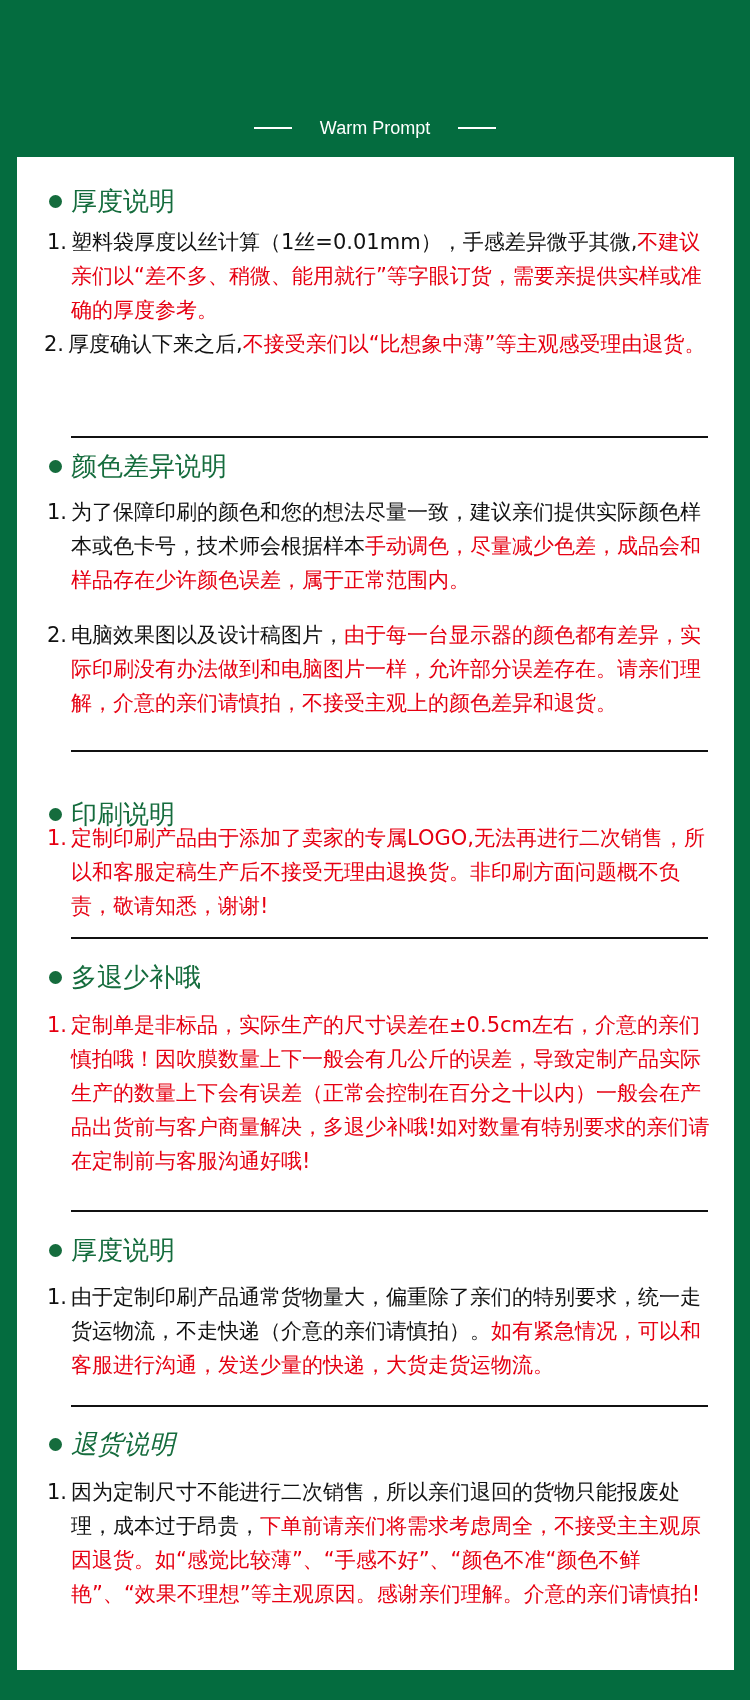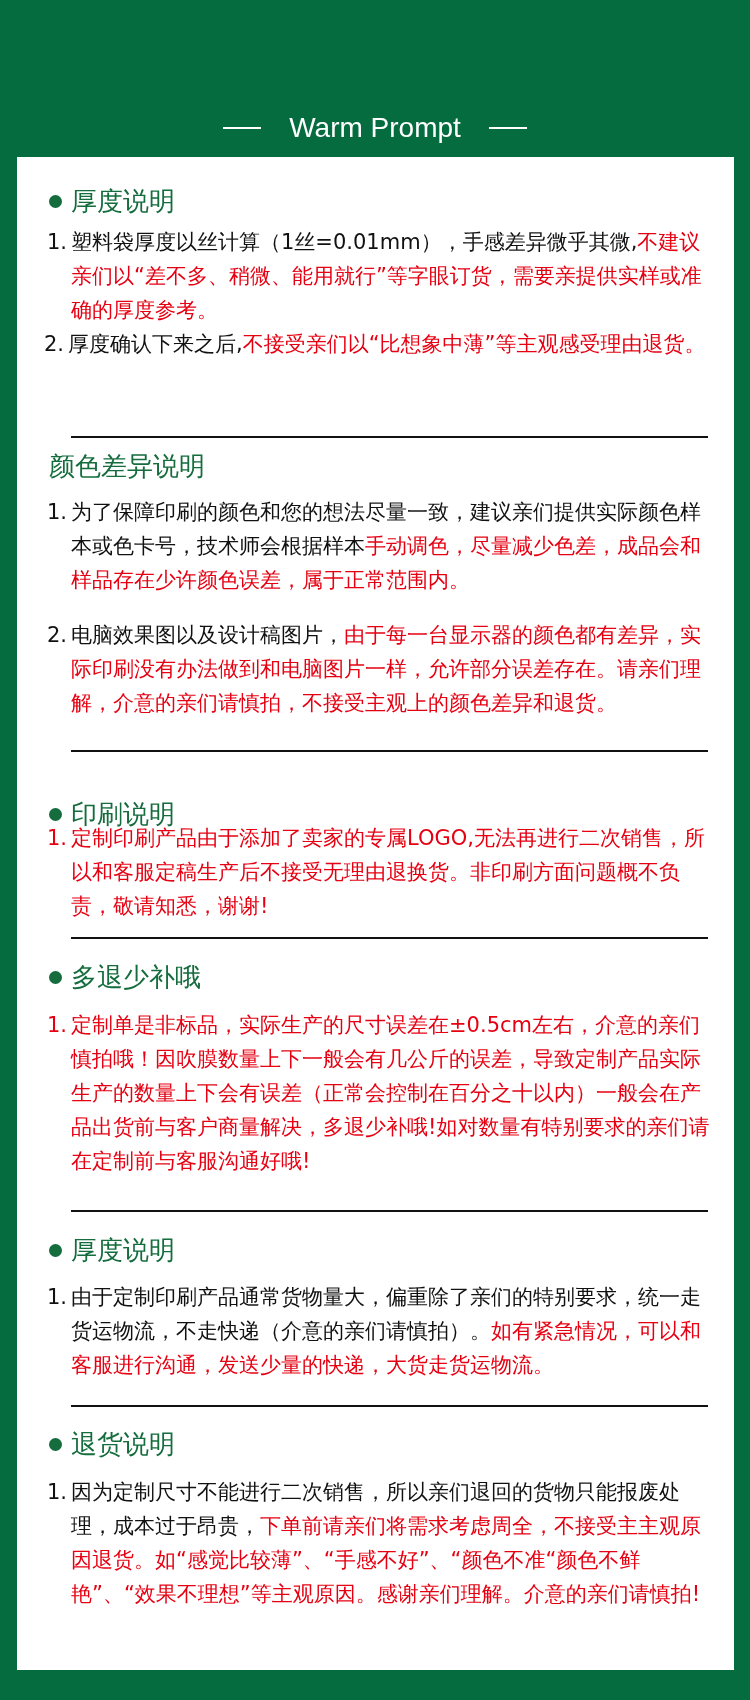--- a/index.html
+++ b/index.html
@@ -30,21 +30,21 @@
   }
   .subtitle {
     position: absolute;
     top: 114px;
     left: 0; right: 0;
     display: flex;
     justify-content: center;
     align-items: center;
     gap: 28px;
     font-family: "Liberation Sans", sans-serif;
-    font-size: 28px;
+    font-size: 18px;
     line-height: 28px;
   }
   .subtitle .rule {
     display: inline-block;
     width: 38px;
     height: 1.5px;
     background: #ffffff;
   }
   .card {
     position: absolute;
@@ -129,21 +129,21 @@
     </div>
     <div class="item" style="top:170px; left:27px;">
       <span class="num black">2.</span>
       <span class="body"><span class="black">厚度确认下来之后,</span><span class="red">不接受亲们以“比想象中薄”等主观感受理由退货。</span></span>
     </div>
   </div>
 
   <div class="sep" style="top:279px;"></div>
 
   <div class="section">
-    <div class="heading" style="top:292px;flex-direction:column;">
+    <div class="heading" style="top:292px;">
       <span class="dot"></span>
       <span>颜色差异说明</span>
     </div>
     <div class="item" style="top:338px;">
       <span class="num black">1.</span>
       <span class="body"><span class="black">为了保障印刷的颜色和您的想法尽量一致，建议亲们提供实际颜色样本或色卡号，技术师会根据样本</span><span class="red">手动调色，尽量减少色差，成品会和样品存在少许颜色误差，属于正常范围内。</span></span>
     </div>
     <div class="item" style="top:461px;">
       <span class="num black">2.</span>
       <span class="body"><span class="black">电脑效果图以及设计稿图片，</span><span class="red">由于每一台显示器的颜色都有差异，实际印刷没有办法做到和电脑图片一样，允许部分误差存在。请亲们理解，介意的亲们请慎拍，不接受主观上的颜色差异和退货。</span></span>
@@ -185,21 +185,21 @@
     </div>
     <div class="item" style="top:1123px;">
       <span class="num black">1.</span>
       <span class="body"><span class="black">由于定制印刷产品通常货物量大，偏重除了亲们的特别要求，统一走货运物流，不走快递（介意的亲们请慎拍）。</span><span class="red">如有紧急情况，可以和客服进行沟通，发送少量的快递，大货走货运物流。</span></span>
     </div>
   </div>
 
   <div class="sep" style="top:1248px;"></div>
 
   <div class="section">
-    <div class="heading" style="top:1270px;">
+    <div class="heading" style="top:1270px;font-style:italic;">
       <span class="dot"></span>
       <span>退货说明</span>
     </div>
     <div class="item" style="top:1318px;">
       <span class="num black">1.</span>
       <span class="body"><span class="black">因为定制尺寸不能进行二次销售，所以亲们退回的货物只能报废处理，成本过于昂贵，</span><span class="red">下单前请亲们将需求考虑周全，不接受主主观原因退货。如“感觉比较薄”、“手感不好”、“颜色不准“颜色不鲜艳”、“效果不理想”等主观原因。感谢亲们理解。介意的亲们请慎拍!</span></span>
     </div>
   </div>
 
 </div>

